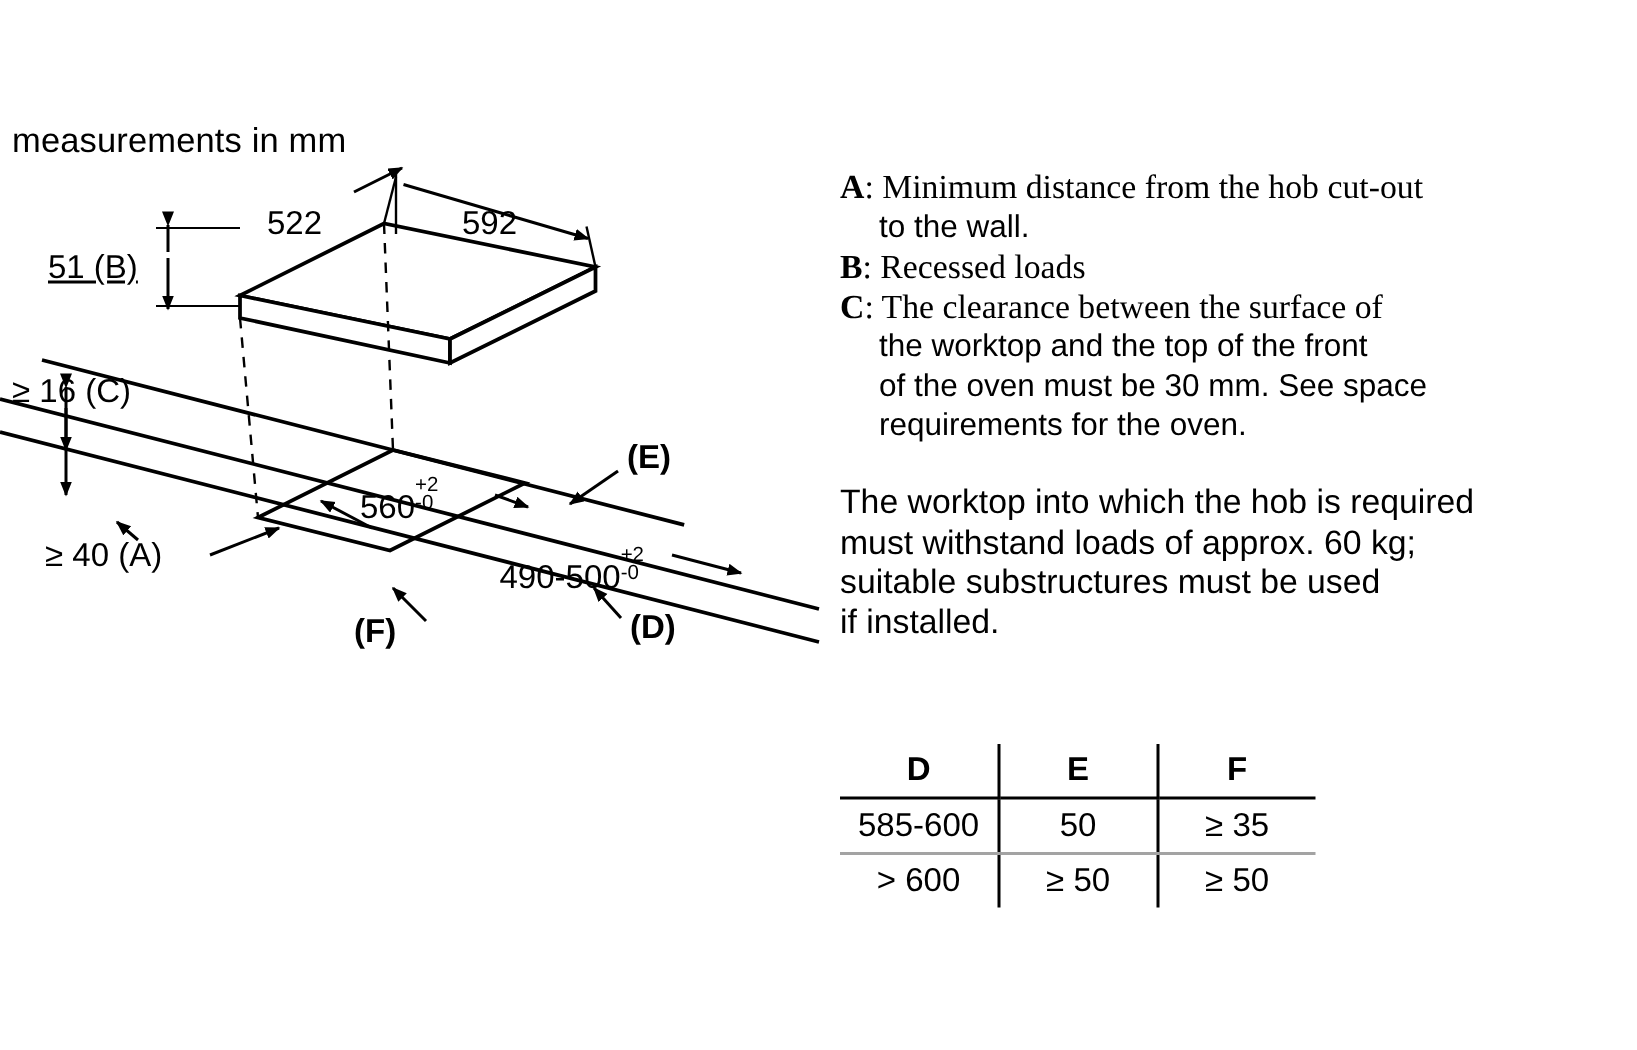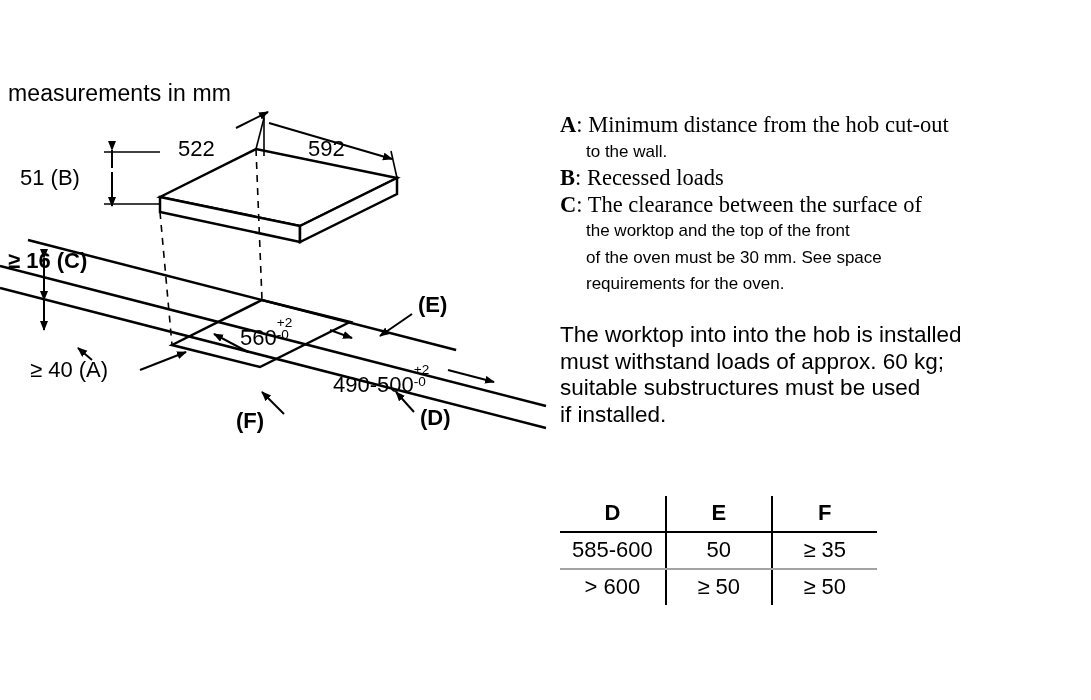--- a/index.html
+++ b/index.html
@@ -90,21 +90,21 @@
   }
   .legend-row .key {
     font-weight: bold;
   }
   .legend-item {
     margin-bottom: 0px;
   }
   .legend-cont {
     display: block;
     padding-left: 26px;
-    font-size: 17px;
+    font-size: 21px;
     line-height: 26.5px;
   }
   #worktop-note {
     position: absolute;
     left: 560px;
     top: 322px;
     width: 520px;
     font-size: 22.5px;
     line-height: 26.5px;
   }
@@ -203,25 +203,25 @@
 
       <line x1="284" y1="414" x2="262" y2="392" stroke="#000" stroke-width="2" marker-end="url(#arrHead)"></line>
 
       <line x1="414" y1="412" x2="396" y2="392" stroke="#000" stroke-width="2" marker-end="url(#arrHead)"></line>
     </svg>
 
     <div class="dim-label" style="left:178px; top:136px;">522</div>
 
     <div class="dim-label" style="left:308px; top:136px;">592</div>
 
-    <div class="dim-label" style="left:20px; top:165px;">
+    <div class="dim-label" style="left:32px; top:165px;text-decoration:underline;">
       <span>51 (B)</span>
     </div>
 
-    <div class="dim-label" style="left:8px; top:248px;font-weight:bold;">
+    <div class="dim-label" style="left:8px; top:248px;">
       <span>≥ 16 (C)</span>
     </div>
 
     <div class="dim-label" style="left:30px; top:357px;">
       <span>≥ 40 (A)</span>
     </div>
 
     <div class="dim-label" style="left:240px; top:323px;text-align:right;">
       <span>560</span><span class="tol"><span class="sup">+2</span><span class="sub">-0</span></span>
     </div>
@@ -250,21 +250,21 @@
 
     <div class="legend-item">
       <div class="legend-row"><span class="key">C</span><span>: The clearance between the surface of</span></div>
       <div class="legend-cont">the worktop and the top of the front</div>
       <div class="legend-cont">of the oven must be 30 mm. See space</div>
       <div class="legend-cont">requirements for the oven.</div>
     </div>
   </div>
 
   <div id="worktop-note">
-    <span>The worktop into into the hob is installed</span>
+    <span>The worktop into which the hob is required</span>
     <span>must withstand loads of approx. 60 kg;</span>
     <span>suitable substructures must be used</span>
     <span>if installed.</span>
   </div>
 
   <table id="spec-table">
     <thead>
       <tr>
         <th>D</th>
         <th>E</th>

